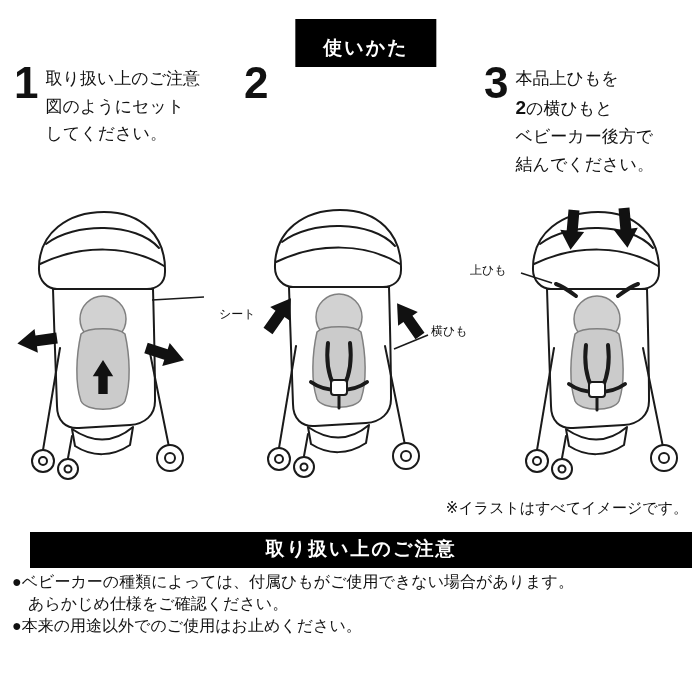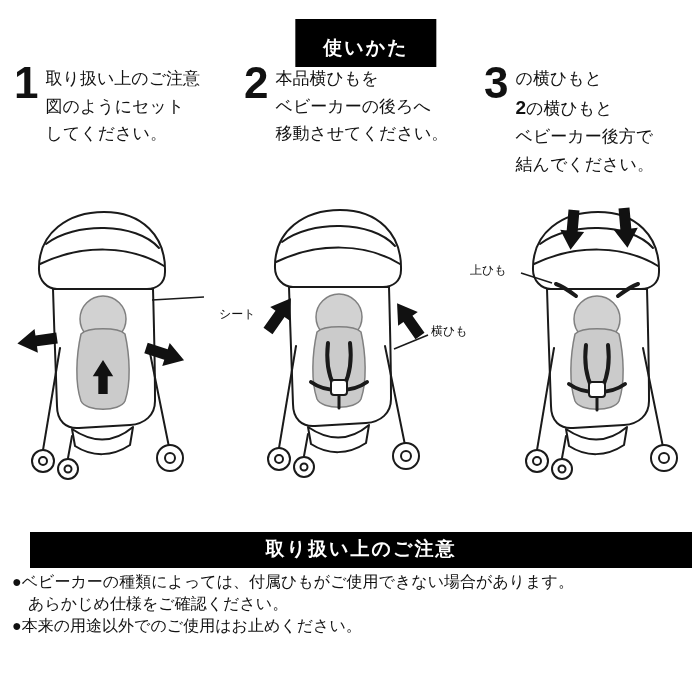--- a/index.html
+++ b/index.html
@@ -75,27 +75,24 @@
   <div class="bar bar-usage">使いかた</div>
 
   <div class="step" id="step-1">
     <div class="step-num">1</div>
     <div class="step-text">取り扱い上のご注意
 図のようにセット
 してください。</div>
   </div>
   <div class="step" id="step-2">
     <div class="step-num">2</div>
-    <div class="step-text">本品横ひもを
-ベビーカーの後ろへ
-移動させてください。</div>
   </div>
   <div class="step" id="step-3">
     <div class="step-num">3</div>
-    <div class="step-text"><span>の横ひもと
+    <div class="step-text"><span>本品上ひもを
 </span><span class="num-ref">2</span><span>の横ひもと
 ベビーカー後方で
 結んでください。</span></div>
   </div>
 
   <svg class="illus" id="illus-1" width="182" height="295" viewBox="0 0 182 295">
     <use href="#stroller-shape"></use>
     <use href="#arw" transform="translate(45,140) rotate(172)"></use>
     <use href="#arw" transform="translate(134,150) rotate(18)"></use>
     <use href="#arw" transform="translate(91,196) rotate(-90) scale(0.85)"></use>
@@ -122,20 +119,21 @@
   <svg class="leaders" viewBox="0 0 700 700">
     <line x1="152" y1="300" x2="204" y2="297" stroke="#1a1a1a" stroke-width="1.5"></line>
     <line x1="394" y1="349" x2="428" y2="335" stroke="#1a1a1a" stroke-width="1.5"></line>
     <line x1="521" y1="273" x2="552" y2="283" stroke="#1a1a1a" stroke-width="1.5"></line>
   </svg>
 
   <span class="callout" id="label-seat">シート</span>
   <span class="callout" id="label-side-strap">横ひも</span>
   <span class="callout" id="label-top-strap">上ひも</span>
 
+  <div class="note">※イラストはすべてイメージです。</div>
 
   <div class="bar bar-caution">取り扱い上のご注意</div>
   <ul class="notes">
     <li>●ベビーカーの種類によっては、付属ひもがご使用できない場合があります。
 あらかじめ仕様をご確認ください。</li>
     <li>●本来の用途以外でのご使用はお止めください。</li>
   </ul>
 
 </div>
 

